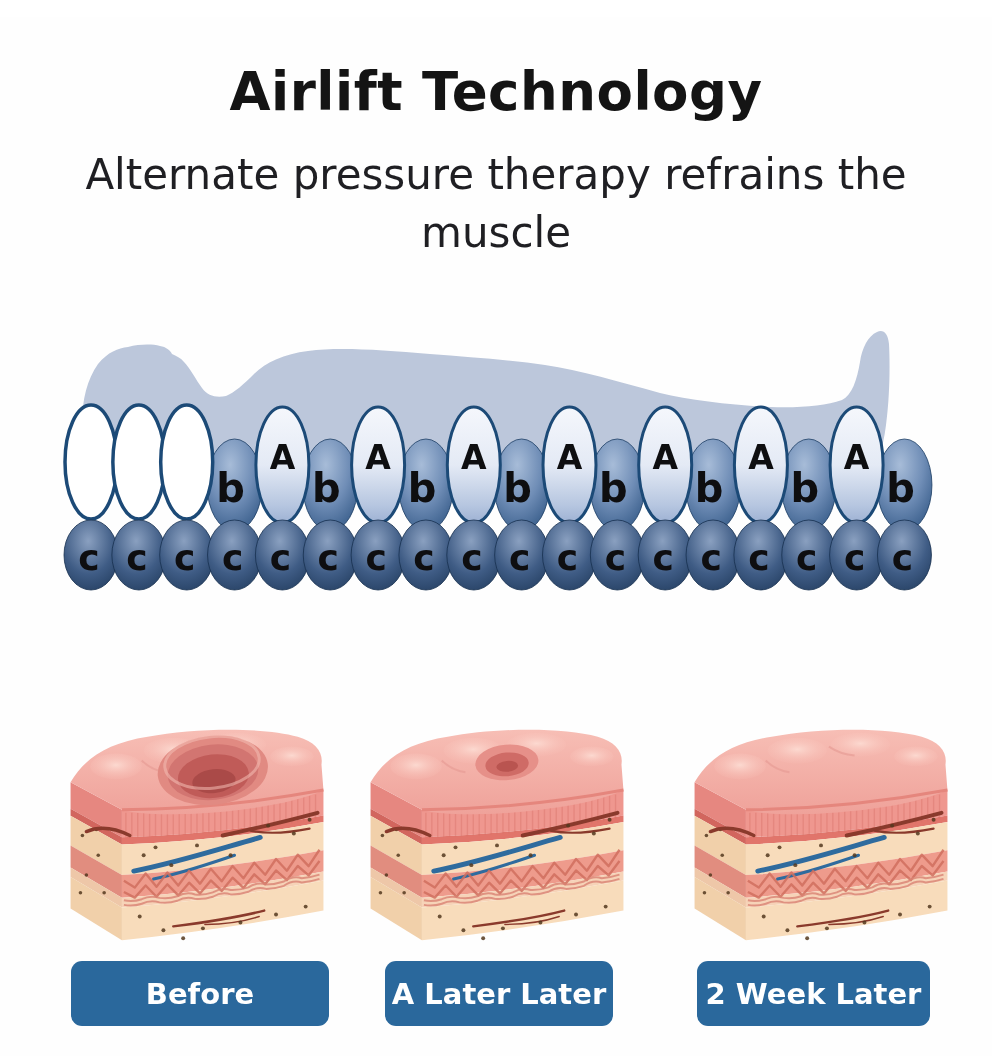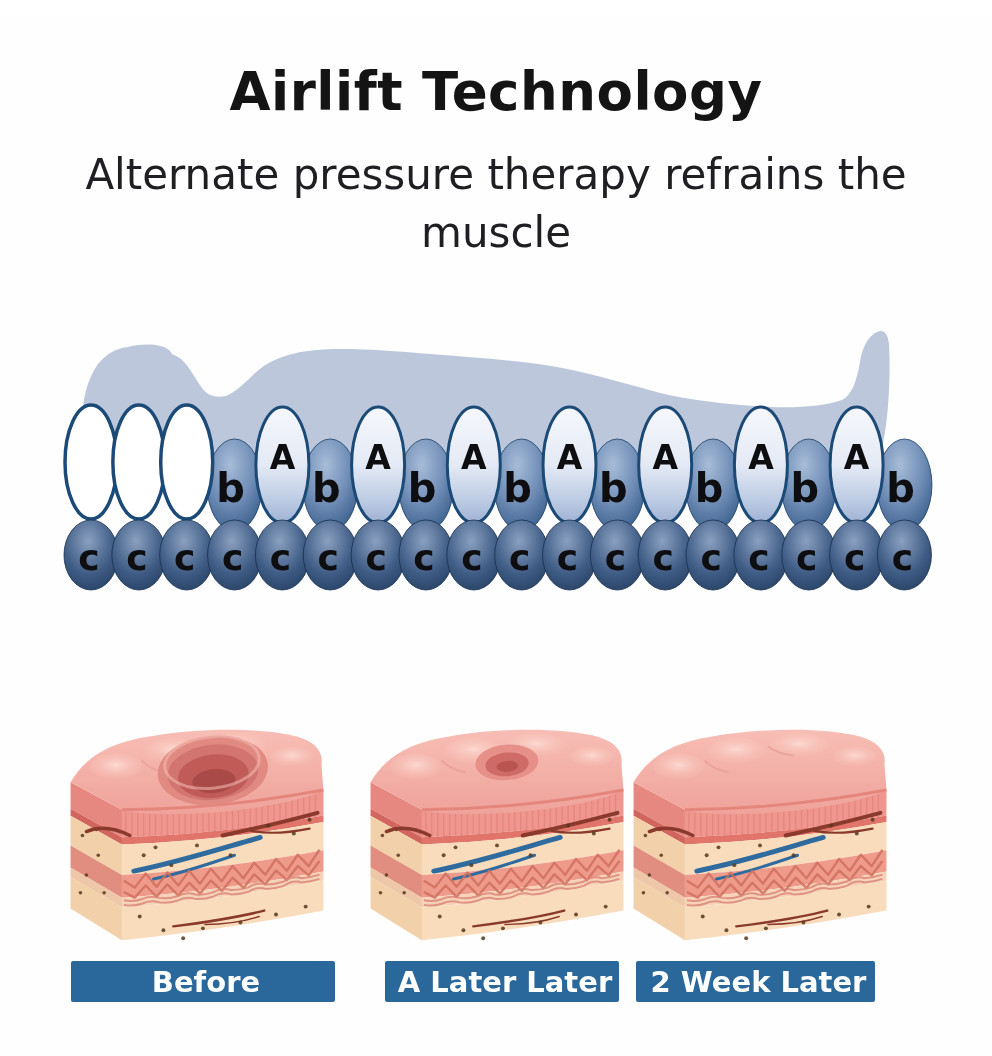--- a/index.html
+++ b/index.html
@@ -24,30 +24,29 @@
     color:var(--subtitle-color,#1f1f23);
   }
   .mattress{
     position:absolute;left:0;top:283px;width:992px;height:320px;
   }
   .mattress svg{display:block;width:992px;height:320px;}
   .stages{position:absolute;left:0;top:698px;width:992px;height:300px;}
   .stage-card{position:absolute;top:0;width:290px;height:300px;}
   .stage-card.c0{left:55px;}
   .stage-card.c1{left:355px;}
-  .stage-card.c2{left:618px;text-decoration:underline;}
+  .stage-card.c2{left:679px;text-decoration:underline;}
   .stage-card svg{position:absolute;left:0;top:0;width:285px;height:242px;}
   .stage-label{
-    position:absolute;top:246px;height:41px;
+    position:absolute;top:246px;height:65px;
     display:flex;align-items:center;justify-content:center;
     background:var(--bar-bg,#2a689c);
     color:var(--bar-text,#ffffff);
     font-size:29px;font-weight:700;
-    border-radius:2px;
-    padding-left:6px;
+    border-radius:11px;
   }
   .stage-card.c0 .stage-label{left:16px;width:258px;}
   .stage-card.c1 .stage-label{left:30px;width:228px;}
   .stage-card.c2 .stage-label{left:18px;width:233px;}
 </style>
 </head>
 <body>
 
 <div class="canvas">
 

